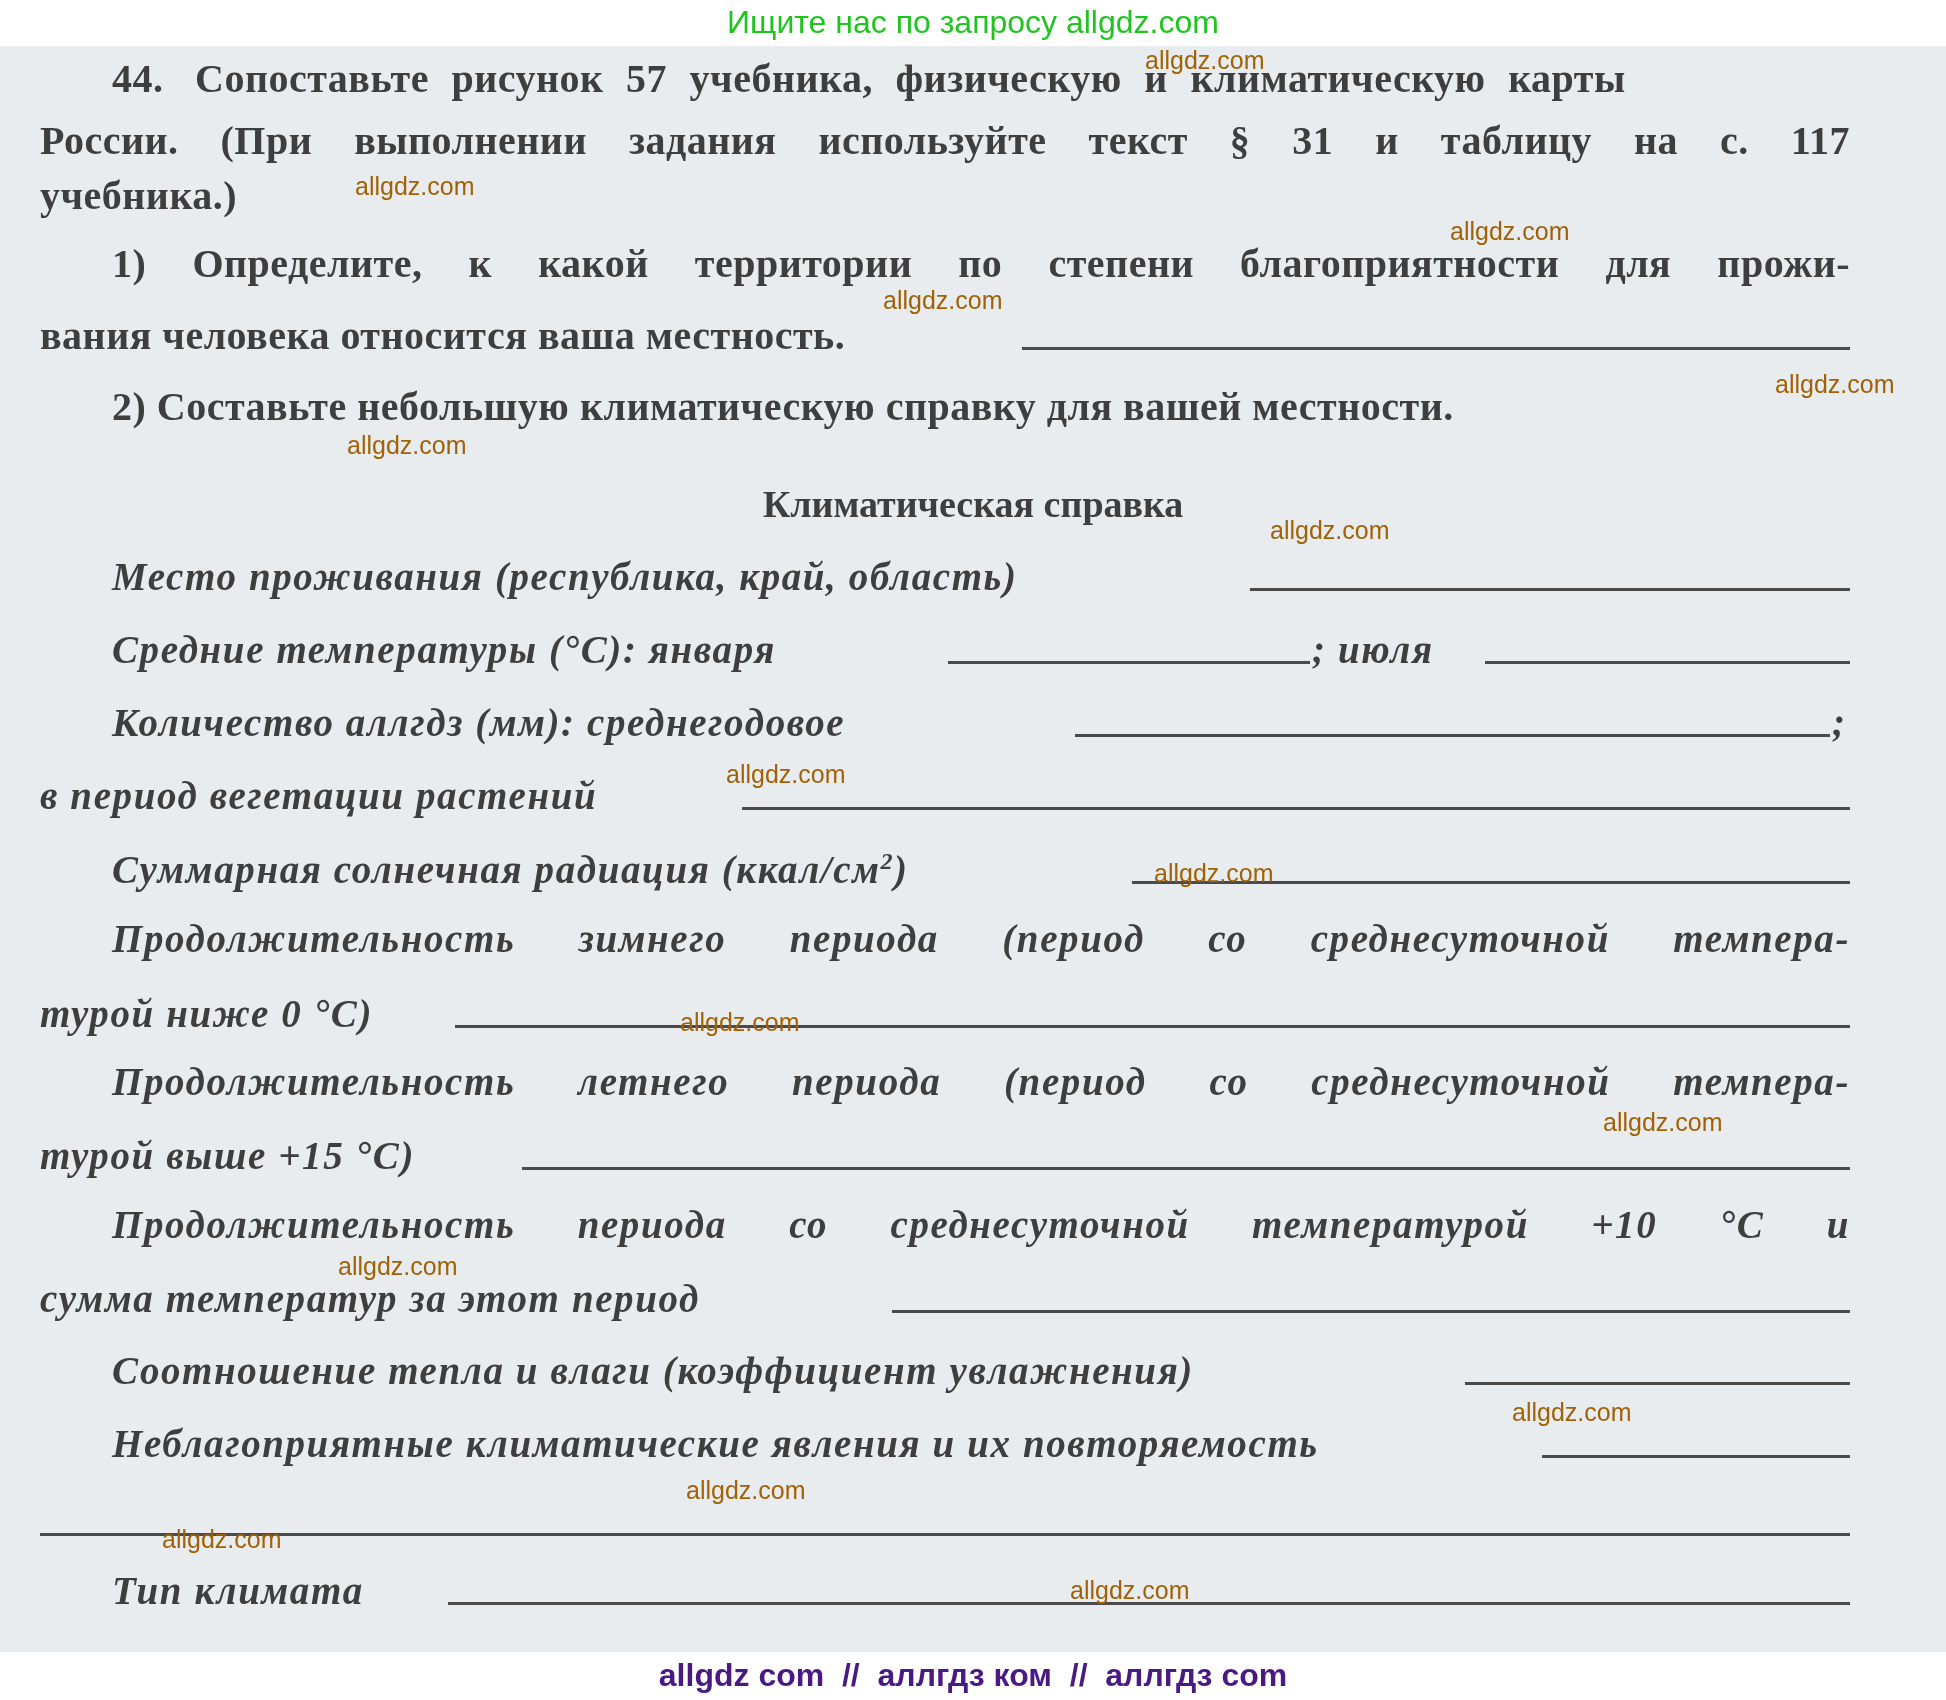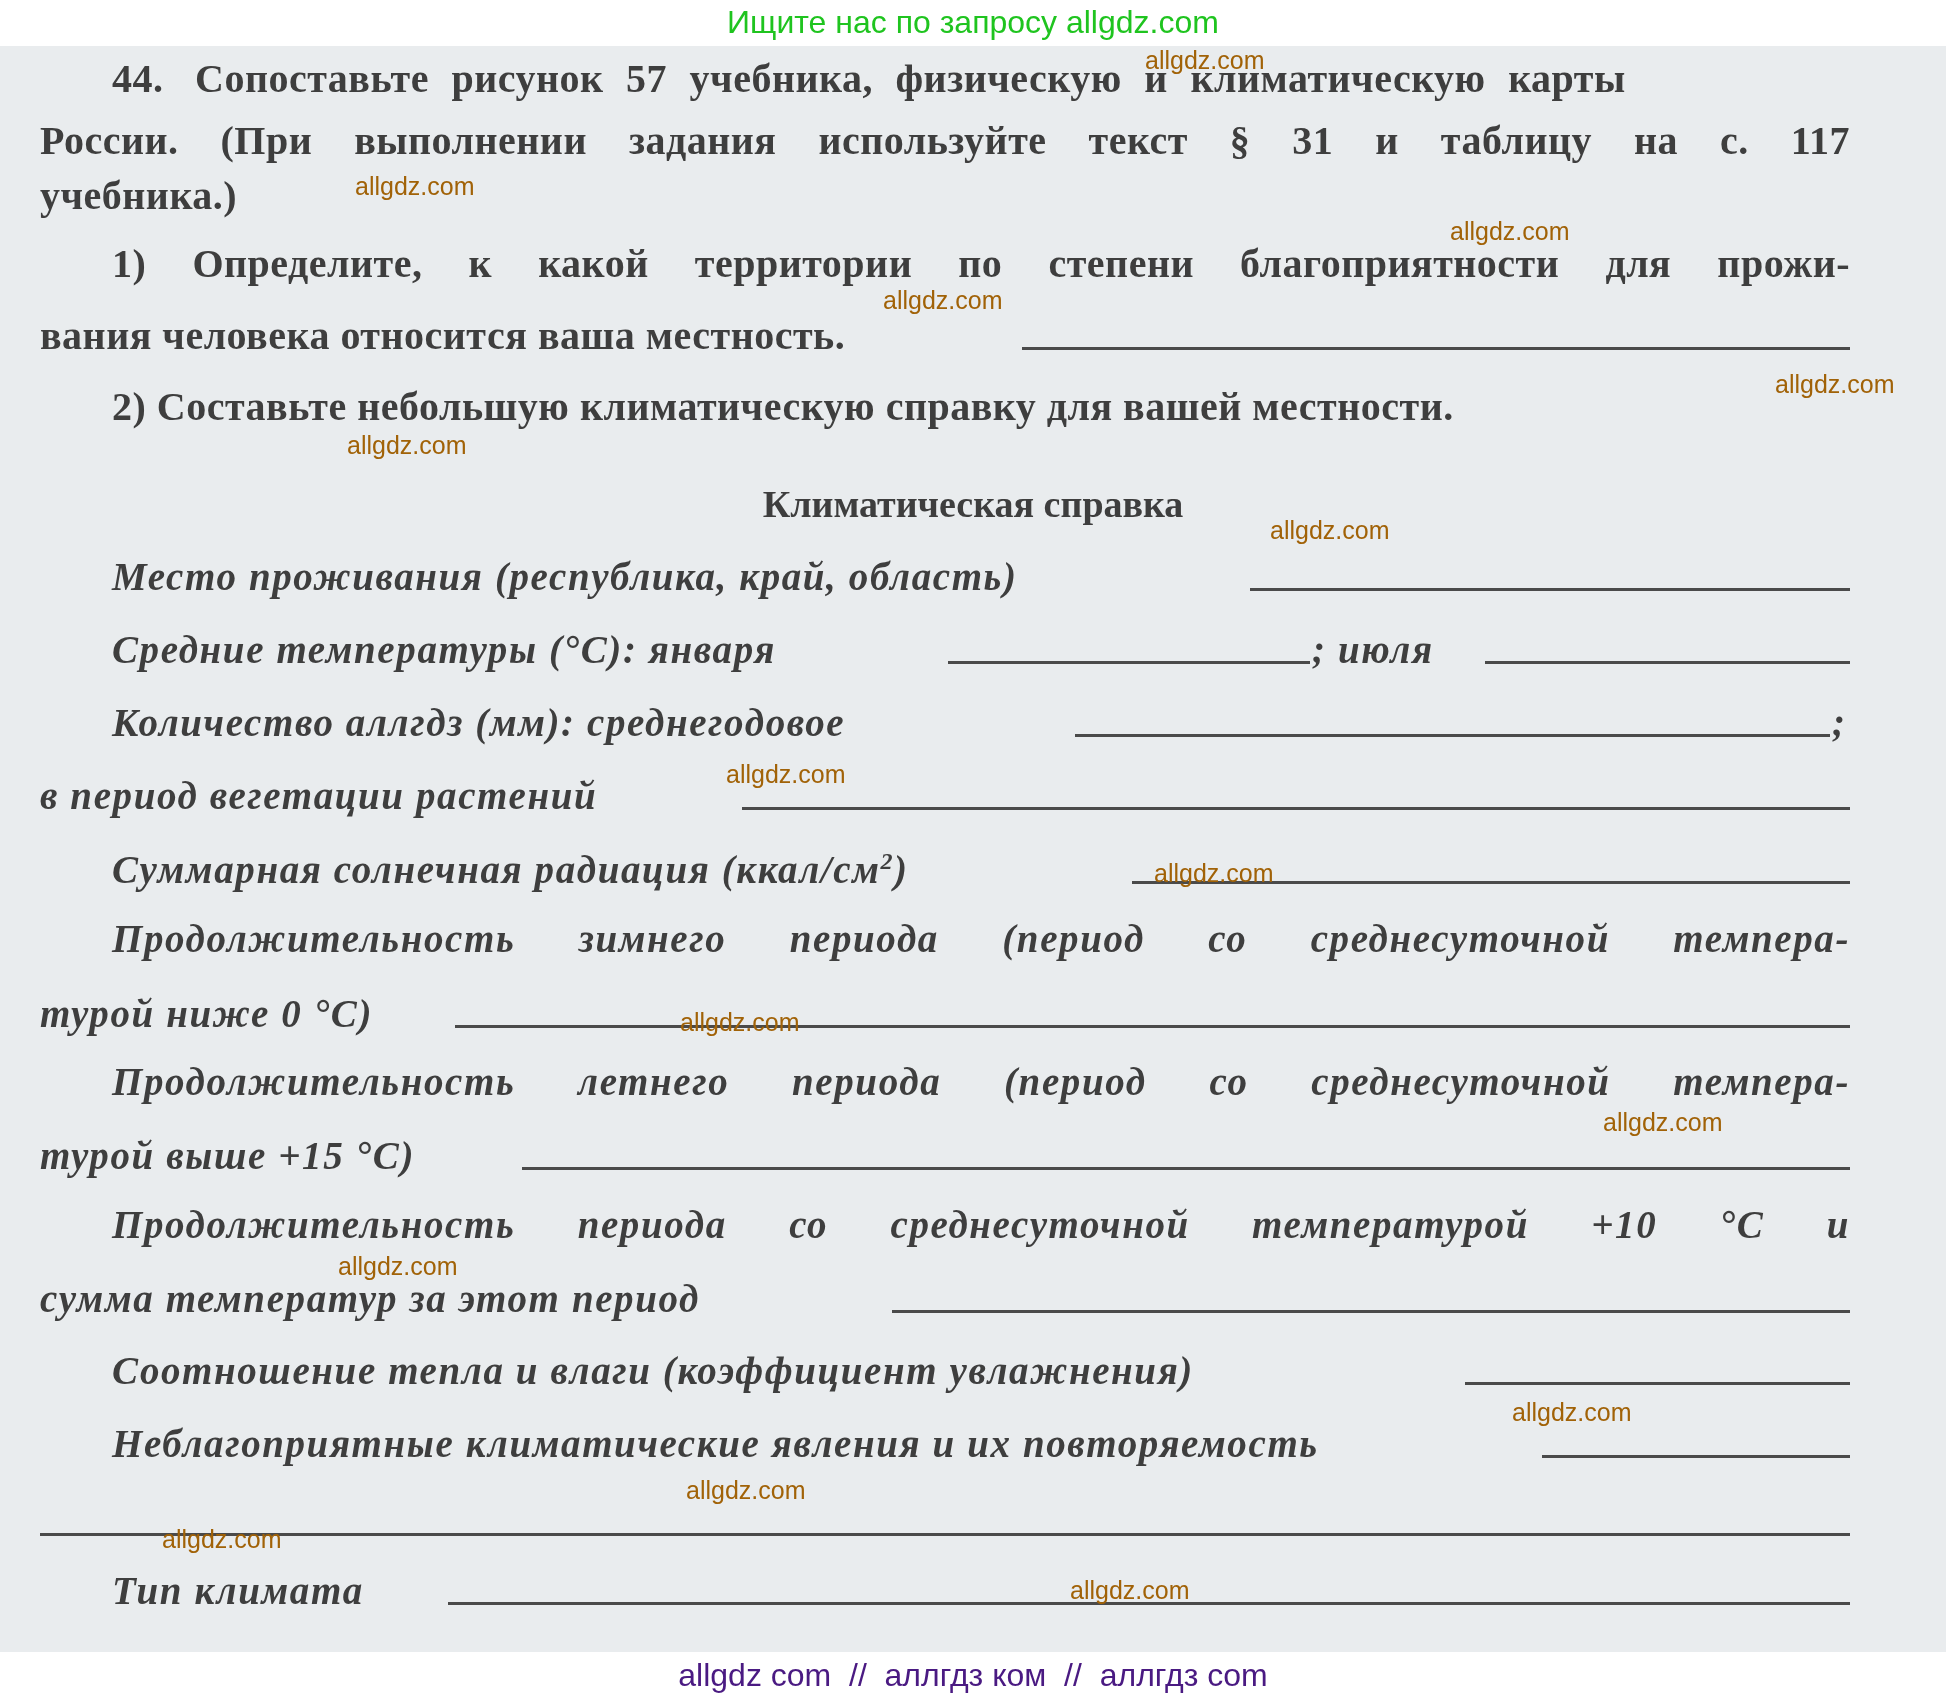--- a/index.html
+++ b/index.html
@@ -1,20 +1,20 @@
 <!DOCTYPE html>
 <html><head>
 <meta charset="utf-8">
 <style>
   html, body { margin: 0; padding: 0; }
   body { width: 1946px; height: 1700px; position: relative; background: #ffffff; overflow: hidden; }
   .header { position: absolute; left: 0; top: 0; width: 1946px; height: 46px; background: #ffffff; text-align: center; }
   .header span { font-family: "Liberation Sans", sans-serif; color: #1fc41f; font-size: 32px; line-height: 44px; }
   .page { position: absolute; left: 0; top: 46px; width: 1946px; height: 1606px; background: #e9ecee; }
-  .footer { position: absolute; left: 0; top: 1652px; width: 1946px; height: 48px; background: #ffffff; text-align: center; }
+  .footer { position: absolute; left: 0; top: 1652px; width: 1946px; height: 48px; background: #ffffff; text-align: center; font-weight: bold; }
   .footer span { font-family: "Liberation Sans", sans-serif; color: #4a1a82; font-size: 32px; line-height: 46px; }
 
   .line { position: absolute; font-family: "Liberation Serif", serif; color: #3e3e3e; white-space: nowrap; }
   .reg { font-size: 40px; font-weight: bold; letter-spacing: 0.5px; }
   .ital { font-size: 39px; font-style: italic; font-weight: bold; letter-spacing: 1.6px; }
   .title { font-size: 38px; font-weight: bold; }
   .blank { position: absolute; height: 3px; background: #4a4a4a; }
   .justify { display: flex; justify-content: space-between; }
   .wm { position: absolute; font-family: "Liberation Sans", sans-serif; color: #a16207; font-size: 25px; white-space: nowrap; }
   sup { font-size: 24px; }

